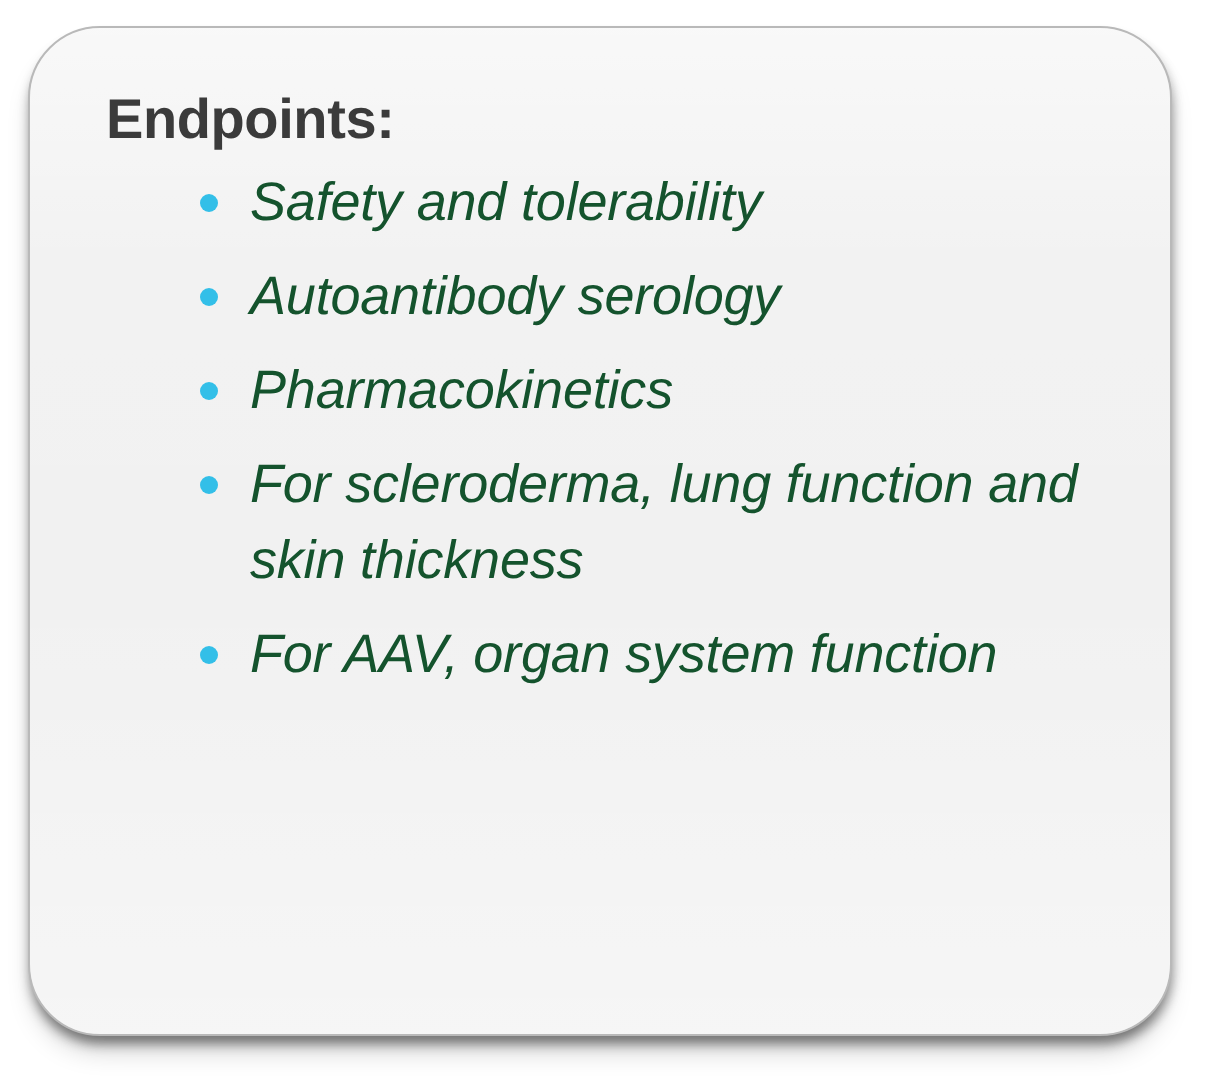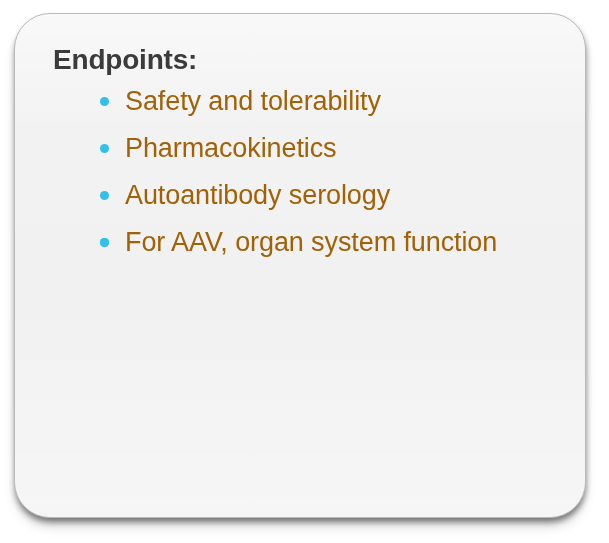--- a/index.html
+++ b/index.html
@@ -78,23 +78,24 @@
     padding: 0;
   }
 
   .bullet-item {
     position: relative;
     display: block;
     padding-left: 72px;
     margin-bottom: 9px;
     font-size: 27px;
     line-height: 38px;
-    color: #a16207;
+    color: #14532d;
     letter-spacing: -0.1px;
     max-width: 470px;
+    font-style: italic;
   }
 
   .bullet-item:last-child {
     margin-bottom: 16px;
   }
 
   .bullet-dot {
     position: absolute;
     left: 47px;
     top: 15px;
@@ -120,30 +121,31 @@
 
       <ul class="bullet-list">
 
         <li class="bullet-item">
           <span class="bullet-dot"></span>
           <span class="bullet-text">Safety and tolerability</span>
         </li>
 
         <li class="bullet-item">
           <span class="bullet-dot"></span>
+          <span class="bullet-text">Autoantibody serology</span>
+        </li>
+
+        <li class="bullet-item">
+          <span class="bullet-dot"></span>
           <span class="bullet-text">Pharmacokinetics</span>
         </li>
 
         <li class="bullet-item">
           <span class="bullet-dot"></span>
-          <span class="bullet-text">Autoantibody serology</span>
-        </li>
-
-        <li class="bullet-item">
-          <span class="bullet-dot"></span>
+          <span class="bullet-text">For scleroderma, lung function and skin thickness</span>
         </li>
 
 
         <li class="bullet-item">
           <span class="bullet-dot"></span>
           <span class="bullet-text">For AAV, organ system function</span>
         </li>
 
       </ul>
     </div>

